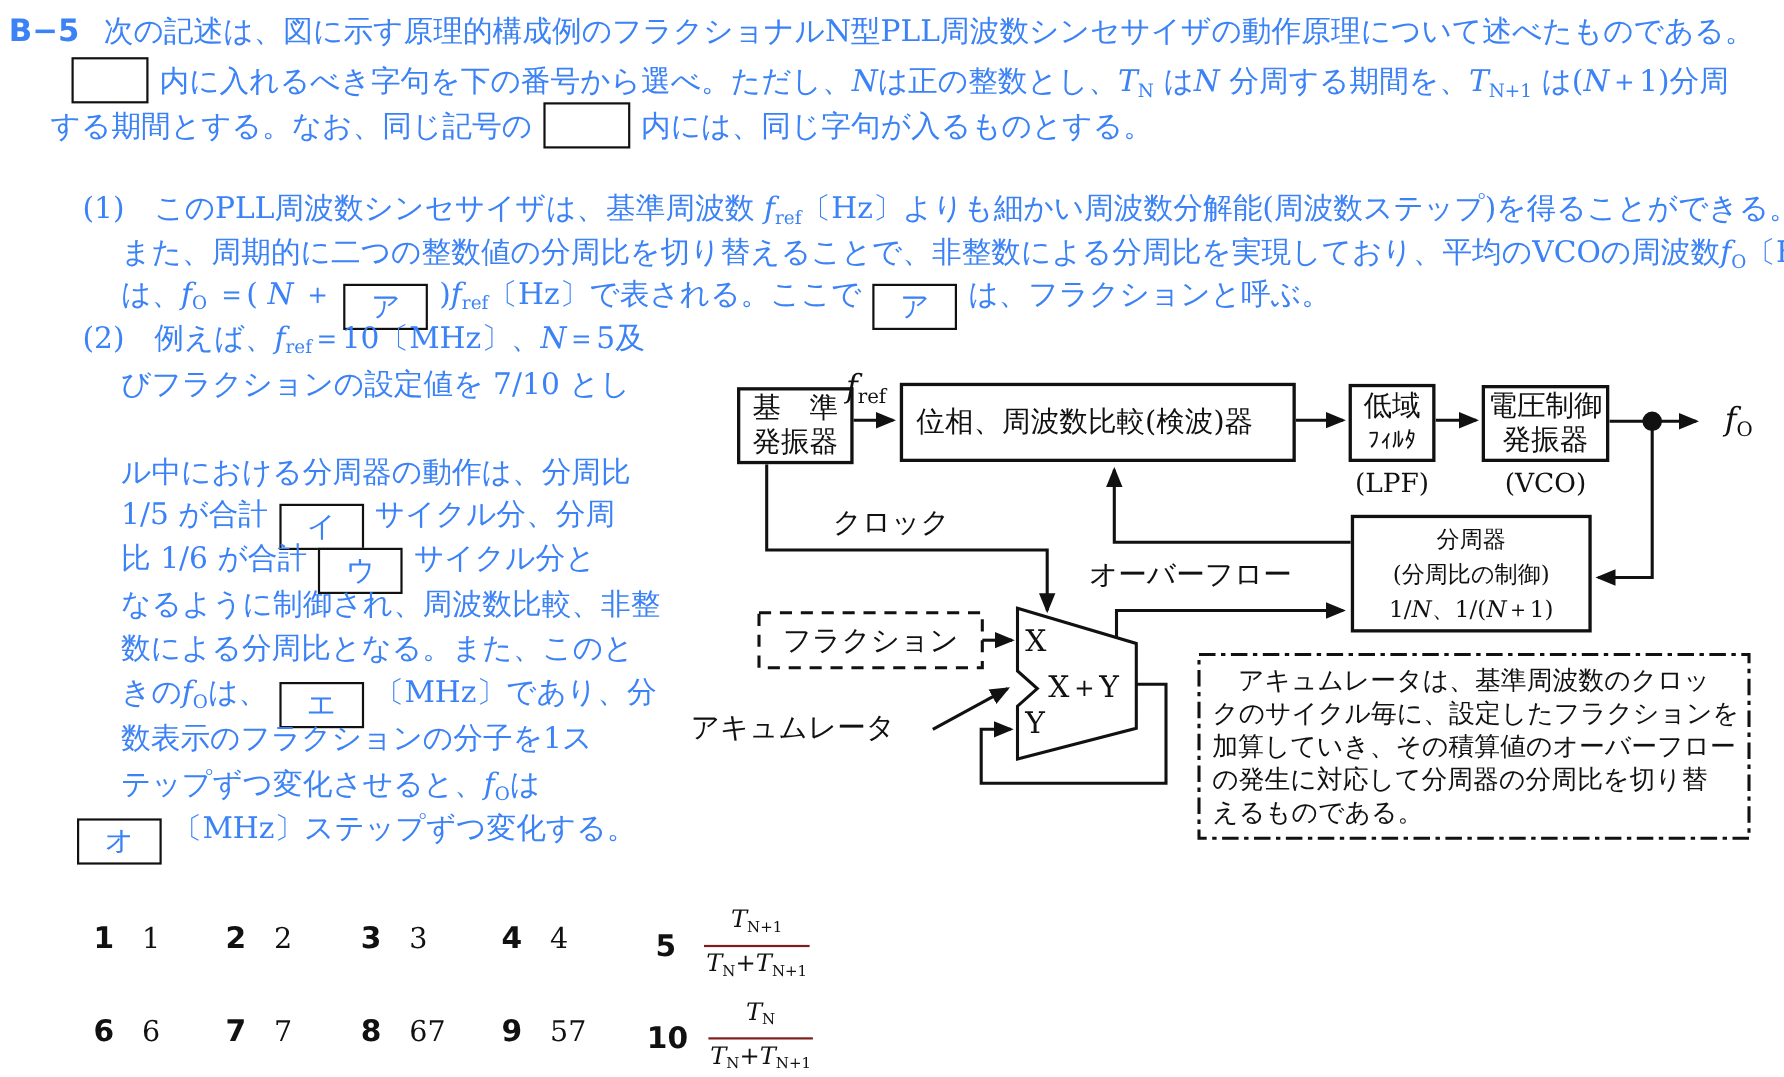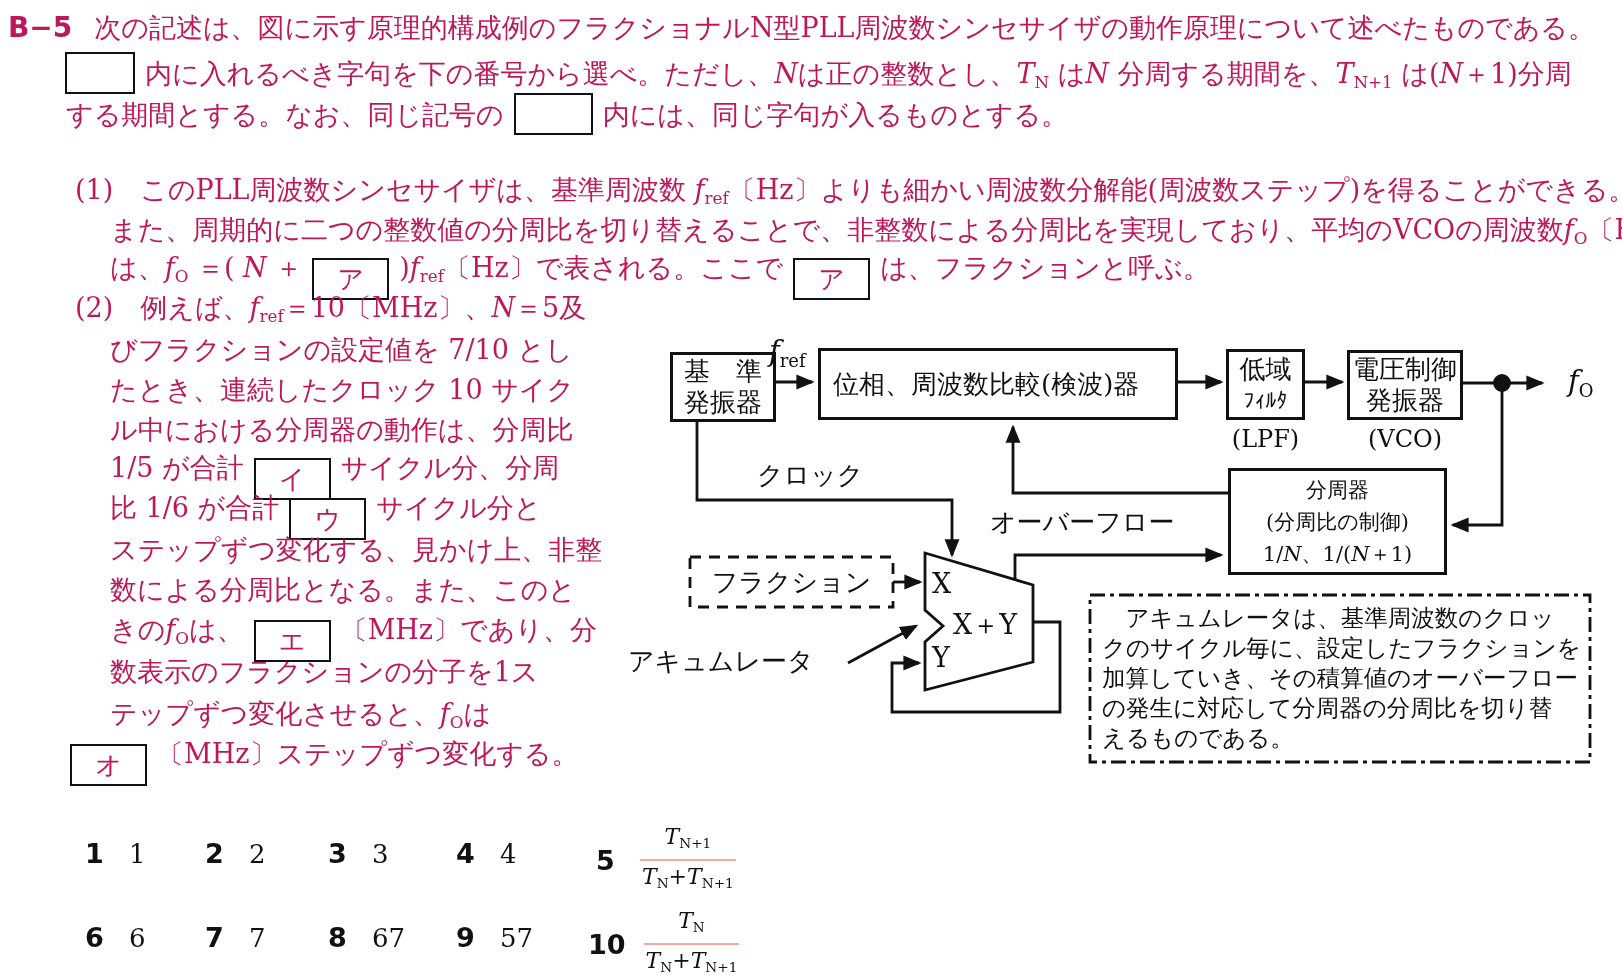--- a/index.html
+++ b/index.html
@@ -1,18 +1,18 @@
 <!DOCTYPE html>
 <html><head>
 <meta charset="utf-8">
 <style>
   html,body{margin:0;padding:0;background:#fff;}
   #page{position:relative;width:1622px;height:979px;background:#fff;color:#111;
         font-family:"DejaVu Serif","Liberation Serif",serif;overflow:hidden;}
-  .tline{position:absolute;white-space:nowrap;font-size:27px;line-height:40px;color:#be185d;}
+  .tline{position:absolute;white-space:nowrap;font-size:27px;line-height:40px;color:#3b82f6;}
   .qnum{font-family:"DejaVu Sans","Liberation Sans",sans-serif;font-weight:700;font-size:28px;margin-right:22px;}
   .mi{font-style:italic;}
   .msub{font-size:0.62em;vertical-align:-0.32em;letter-spacing:0;}
   .blank-box{display:inline-flex;align-items:center;justify-content:center;
              width:73px;height:38px;border:2px solid #111;margin:0 10px;
              vertical-align:-11px;font-size:26px;background:#fff;}
   
   #diagram{position:absolute;left:620px;top:330px;width:1000px;height:449px;}
   #diagram svg{position:absolute;left:0;top:0;}
   .dbox{position:absolute;border:3px solid #111;background:#fff;display:flex;
@@ -25,43 +25,42 @@
   .adder-letter{position:absolute;font-size:27px;}
   #note-box{position:absolute;left:470px;top:265px;width:500px;height:167px;
             box-sizing:border-box;padding:8px 12px 0 12px;}
   #note-box .nline{font-size:23.5px;line-height:30px;white-space:nowrap;}
   
   .opt{position:absolute;display:flex;align-items:center;gap:18px;}
   .onum{font-family:"DejaVu Sans","Liberation Sans",sans-serif;font-weight:700;
         font-size:27px;min-width:26px;}
   .oval{font-size:26px;}
   .frac{display:inline-block;text-align:center;font-size:22px;line-height:26px;}
-  .frac .fnum{display:block;border-bottom:2px solid #fca5a5;padding:0 8px 3px 8px;}
+  .frac .fnum{display:block;border-bottom:2px solid #7f1d1d;padding:0 8px 3px 8px;}
   .frac .fden{display:block;padding:3px 2px 0 2px;white-space:nowrap;}
 </style>
 </head>
 <body>
 
 <div id="page">
 
   <div class="tline" style="left:8px;top:8px"><span class="qnum">B−5</span><span><span>次の記述は、図に示す原理的構成例のフラクショナルN型PLL周波数シンセサイザの動作原理について述べたものである。</span></span></div>
   <div class="tline" style="left:55px;top:52px"><span class="blank-box" style="width: 66px;"></span><span>内に入れるべき字句を下の番号から選べ。ただし、</span><span class="mi">N</span><span>は正の整数とし、</span><span class="mi">T</span><span class="msub">N</span><span> は</span><span class="mi">N</span><span> 分周する期間を、</span><span class="mi">T</span><span class="msub">N+1</span><span> は(</span><span class="mi">N</span><span>＋1)分周</span></div>
-  <div class="tline" style="left:66px;top:93px"><span>する期間とする。なお、同じ記号の</span><span class="blank-box" style="width: 75px;"></span><span>内には、同じ字句が入るものとする。</span></div>
+  <div class="tline" style="left:46px;top:93px"><span>する期間とする。なお、同じ記号の</span><span class="blank-box" style="width: 75px;"></span><span>内には、同じ字句が入るものとする。</span></div>
 
   <div class="tline" style="left:75px;top:170px"><span>(1)　このPLL周波数シンセサイザは、基準周波数 </span><span class="mi">f</span><span class="msub">ref</span><span>〔Hz〕よりも細かい周波数分解能(周波数ステップ)を得ることができる。</span></div>
   <div class="tline" style="left:110px;top:210px"><span>また、周期的に二つの整数値の分周比を切り替えることで、非整数による分周比を実現しており、平均のVCOの周波数</span><span class="mi">f</span><span class="msub">O</span><span>〔Hz〕</span></div>
   <div class="tline" style="left:110px;top:248px"><span>は、</span><span class="mi">f</span><span class="msub">O</span><span> ＝( </span><span class="mi">N</span><span> ＋</span><span class="blank-box">ア</span><span>)</span><span class="mi">f</span><span class="msub">ref</span><span>〔Hz〕で表される。ここで</span><span class="blank-box">ア</span><span>は、フラクションと呼ぶ。</span></div>
 
   <div class="tline" style="left:75px;top:288px"><span>(2)　例えば、</span><span class="mi">f</span><span class="msub">ref</span><span>＝10〔MHz〕、</span><span class="mi">N</span><span>＝5及</span></div>
   <div class="tline" style="left:110px;top:330px"><span>びフラクションの設定値を 7/10 とし</span></div>
-  <div class="tline" style="left:110px;top:370px"><span>たとき、連続したクロック 10 サイク</span></div>
   <div class="tline" style="left:110px;top:410px"><span>ル中における分周器の動作は、分周比</span></div>
   <div class="tline" style="left:110px;top:448px"><span>1/5 が合計</span><span class="blank-box">イ</span><span>サイクル分、分周</span></div>
   <div class="tline" style="left:110px;top:488px"><span>比 1/6 が合計</span><span class="blank-box">ウ</span><span>サイクル分と</span></div>
-  <div class="tline" style="left:110px;top:530px"><span>ステップずつ変化する、見かけ上、非整</span></div>
+  <div class="tline" style="left:110px;top:530px"><span>なるように制御され、周波数比較、非整</span></div>
   <div class="tline" style="left:110px;top:570px"><span>数による分周比となる。また、このと</span></div>
   <div class="tline" style="left:110px;top:610px"><span>きの</span><span class="mi">f</span><span class="msub">O</span><span>は、</span><span class="blank-box">エ</span><span>〔MHz〕であり、分</span></div>
   <div class="tline" style="left:110px;top:652px"><span>数表示のフラクションの分子を1ス</span></div>
   <div class="tline" style="left:110px;top:694px"><span>テップずつ変化させると、</span><span class="mi">f</span><span class="msub">O</span><span>は</span></div>
   <div class="tline" style="left:60px;top:734px"><span class="blank-box">オ</span><span>〔MHz〕ステップずつ変化する。</span></div>
 
   <div id="diagram">
     <svg width="1000" height="449" viewBox="0 0 1000 449">
       <defs>
         <marker id="ah" markerWidth="6.5" markerHeight="6.5" viewBox="0 0 10 10" refX="8.6" refY="5" orient="auto-start-reverse">

